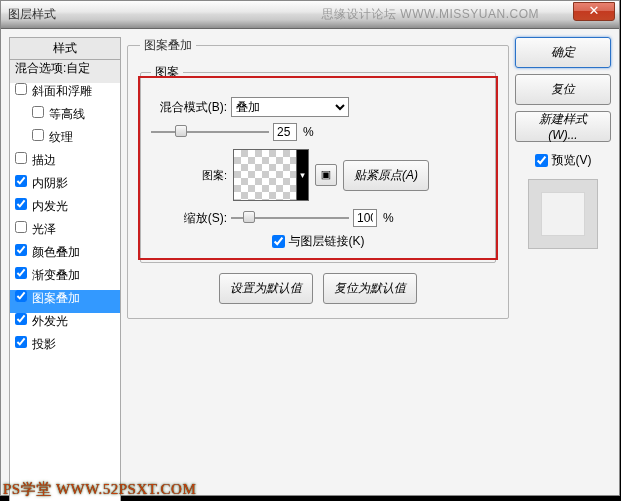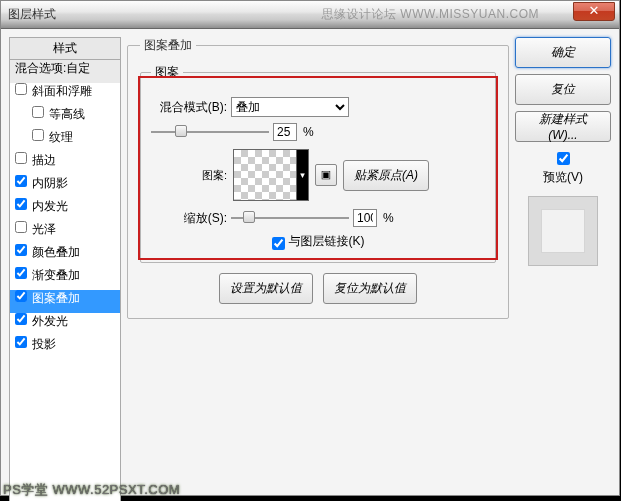--- a/index.html
+++ b/index.html
@@ -227,21 +227,21 @@
     font-size: 12px;
     cursor: default;
     display: inline-flex;
     align-items: center;
     justify-content: center;
     font-style: italic;
   }
   .link-row {
     display: flex;
     justify-content: center;
-    align-items: flex-end;
+    align-items: center;
     gap: 4px;
     margin-top: 4px;
     font-size: 12px;
   }
   .defaults-row {
     display: flex;
     justify-content: center;
     gap: 10px;
     margin-top: 8px;
   }
@@ -255,43 +255,42 @@
   }
   .right-panel .btn { width: 100%; }
   .btn.primary {
     border: 1px solid #2a72c8;
     box-shadow: 0 0 3px rgba(40,120,220,0.7);
   }
   .preview-check {
     display: flex; align-items: center; justify-content: center; gap: 4px;
     font-size: 12px;
     margin-top: 4px;
-    flex-direction: column;
   }
   .preview-box {
     width: 70px; height: 70px;
     margin: 4px auto 0 auto;
     background: #dcdcdc;
     border: 1px solid #bcbcbc;
     position: relative;
   }
   .preview-box::after {
     content: "";
     position: absolute;
     top: 12px; left: 12px; right: 12px; bottom: 12px;
     background: #f2f2f2;
     border: 1px solid #d5d5d5;
   }
   .footer-watermark {
     position: absolute;
     left: 3px;
     bottom: 2px;
-    color: #737373;
-    font-family: Liberation Sans, sans-serif;
-    font-size: 13px;
+    color: #c2410c;
+    font-family: Liberation Serif, serif;
+    font-size: 15px;
     text-shadow: 0 0 3px #3c5a1a, 0 0 1px #000;
     letter-spacing: 0.5px;
   }
 </style>
 </head>
 <body>
 
 <div class="dialog">
 
   <div class="title-bar">

